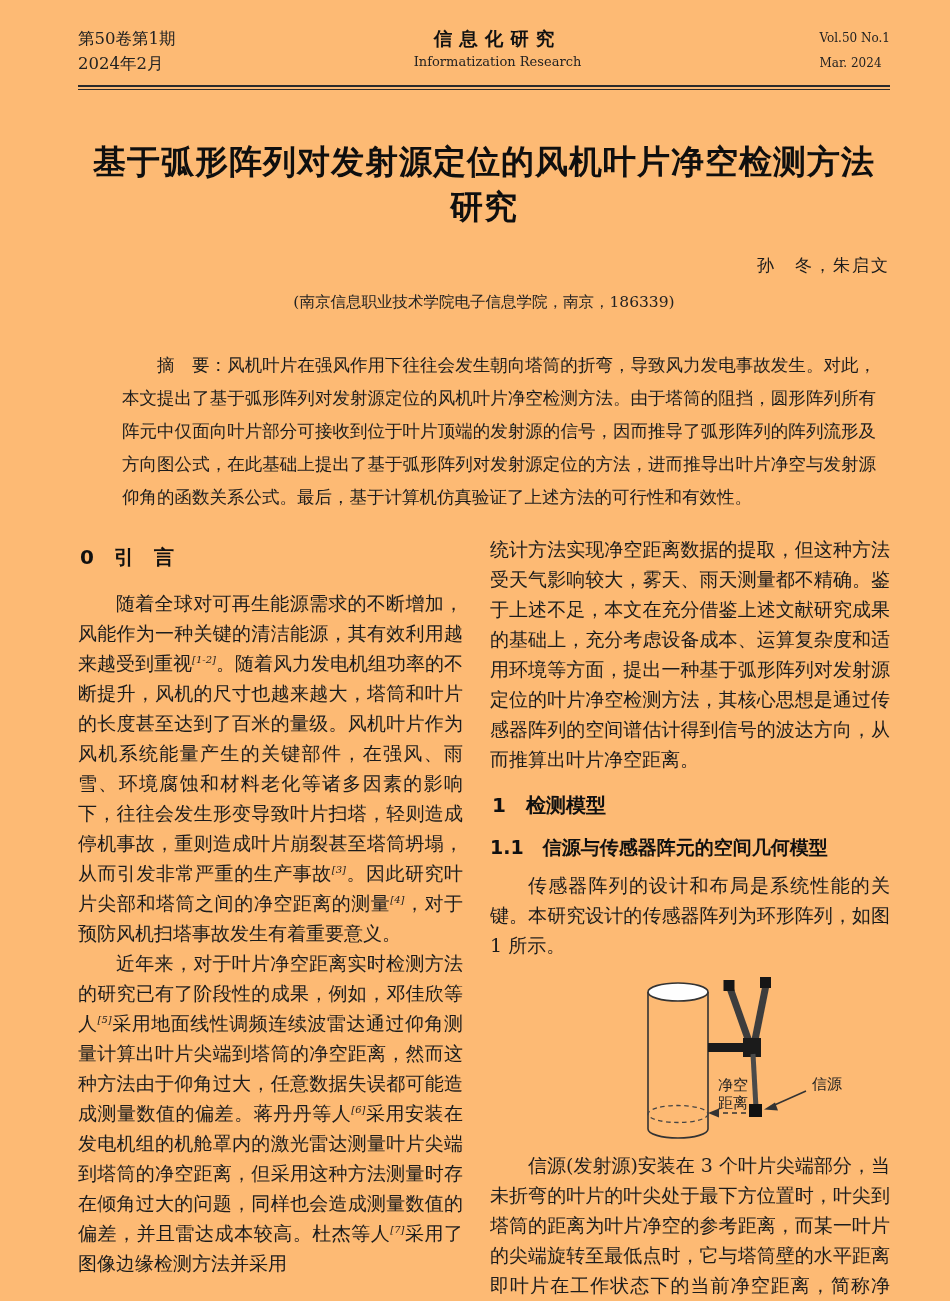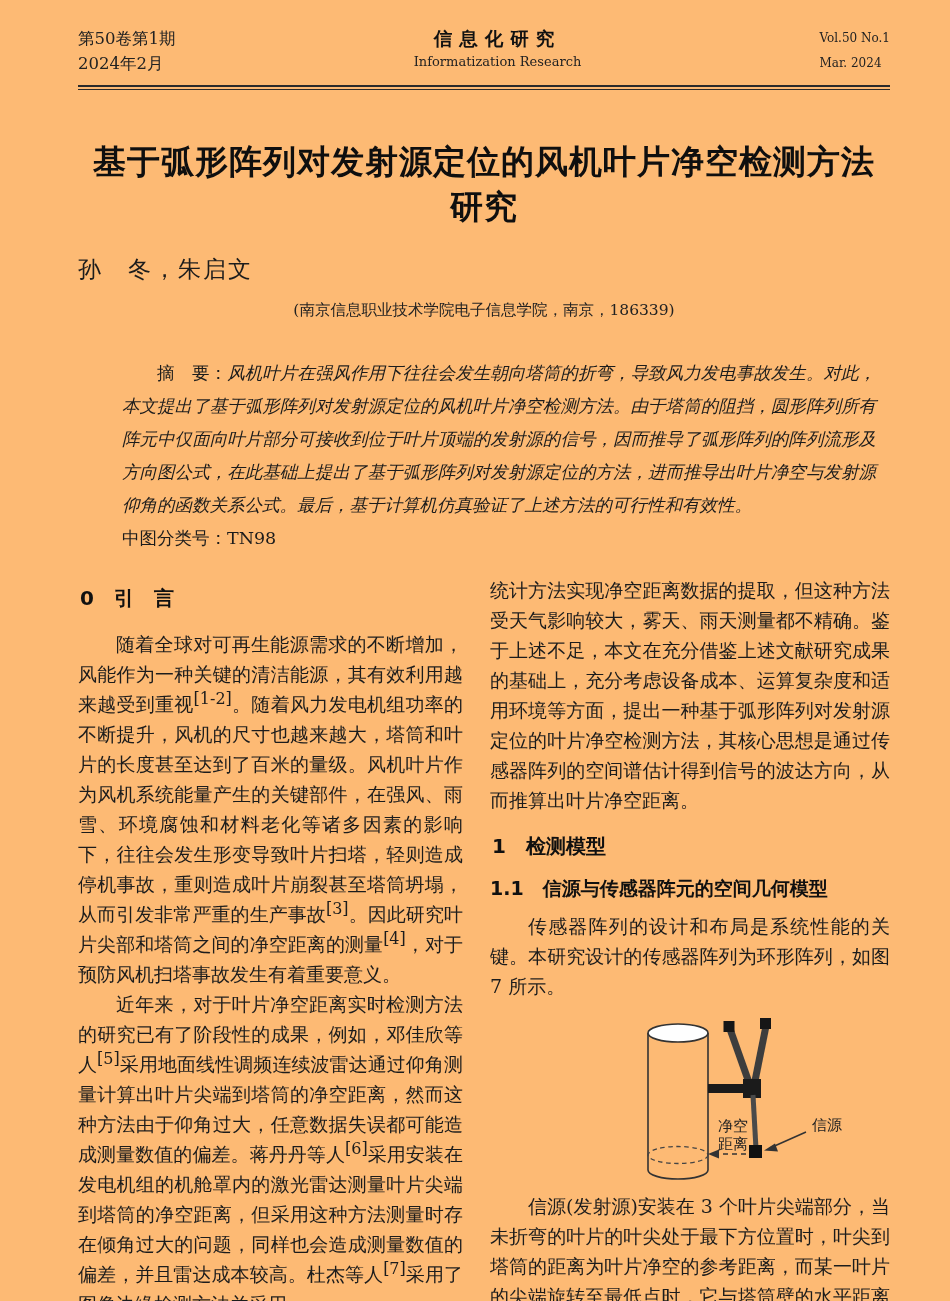--- a/index.html
+++ b/index.html
@@ -28,38 +28,38 @@
   .double-rule {
     margin-top: 9px; height: 5px;
     border-top: 2.5px solid #2b2b2b;
     border-bottom: 1.5px solid #2b2b2b;
   }
   
   h1.paper-title {
     margin-top: 50px; text-align: center;
     font-size: 33px; font-weight: bold; letter-spacing: 1px; color: #0f0f0f;
   }
-  .authors { text-align: left; margin-top: 24px; font-size: 23px; letter-spacing: 2px; }
+  .authors { text-align: right; margin-top: 24px; font-size: 17px; letter-spacing: 2px; }
   .affiliation { text-align: center; margin-top: 15px; font-size: 15.5px; color: #222; }
   
   .abstract { margin: 36px 14px 0 44px; }
   .abstract p { font-size: 17.5px; line-height: 33px; text-align: justify; }
   .abstract .lbl {
     font-family: "DejaVu Sans", "Liberation Sans", sans-serif;
     font-weight: normal; font-size: 17.5px; font-style: normal;
   }
-  .abs-body { font-style: italic; }
+  .abs-body { }
   .abs-body, .kw-body { color: #1c1c1c; }
   .abstract .first { text-indent: 2em; }
   
   .columns { display: flex; gap: 27px; margin-top: 20px; }
   .col { width: 400px; font-size: 19px; line-height: 30px; text-align: justify; }
   .col p { margin: 0; }
   .col p.indent { text-indent: 2em; }
-  sup { font-size: 16px; vertical-align: super; line-height: 0; }
+  sup { font-size: 10px; vertical-align: super; line-height: 0; font-style: italic; }
   h2.sec {
     font-family: "DejaVu Sans", "Liberation Sans", sans-serif;
     font-size: 20px; font-weight: bold; color: #101010;
     margin: 8px 0 16px 2px;
   }
   h2.sec2 { margin: 16px 0 12px 2px; }
   h3.subsec {
     font-family: "DejaVu Sans", "Liberation Sans", sans-serif;
     font-size: 19px; font-weight: bold; color: #101010;
     margin: 2px 0 8px 0;
@@ -94,37 +94,36 @@
     </div>
   </header>
   <div class="double-rule"></div>
 
   <h1 class="paper-title">基于弧形阵列对发射源定位的风机叶片净空检测方法研究</h1>
   <div class="authors">孙　冬，朱启文</div>
   <div class="affiliation">(南京信息职业技术学院电子信息学院，南京，186339)</div>
 
   <section class="abstract">
     <p class="first"><b class="lbl">摘　要：</b><span class="abs-body">风机叶片在强风作用下往往会发生朝向塔筒的折弯，导致风力发电事故发生。对此，本文提出了基于弧形阵列对发射源定位的风机叶片净空检测方法。由于塔筒的阻挡，圆形阵列所有阵元中仅面向叶片部分可接收到位于叶片顶端的发射源的信号，因而推导了弧形阵列的阵列流形及方向图公式，在此基础上提出了基于弧形阵列对发射源定位的方法，进而推导出叶片净空与发射源仰角的函数关系公式。最后，基于计算机仿真验证了上述方法的可行性和有效性。</span></p>
-    <p><b class="lbl">中图分类号：</b><span>TN98</span></p>
   </section>
 
   <div class="columns">
 
     <div class="col">
       <h2 class="sec">0　引　言</h2>
       <p class="indent">随着全球对可再生能源需求的不断增加，风能作为一种关键的清洁能源，其有效利用越来越受到重视<sup>[1-2]</sup>。随着风力发电机组功率的不断提升，风机的尺寸也越来越大，塔筒和叶片的长度甚至达到了百米的量级。风机叶片作为风机系统能量产生的关键部件，在强风、雨雪、环境腐蚀和材料老化等诸多因素的影响下，往往会发生形变导致叶片扫塔，轻则造成停机事故，重则造成叶片崩裂甚至塔筒坍塌，从而引发非常严重的生产事故<sup>[3]</sup>。因此研究叶片尖部和塔筒之间的净空距离的测量<sup>[4]</sup>，对于预防风机扫塔事故发生有着重要意义。</p>
       <p class="indent">近年来，对于叶片净空距离实时检测方法的研究已有了阶段性的成果，例如，邓佳欣等人<sup>[5]</sup>采用地面线性调频连续波雷达通过仰角测量计算出叶片尖端到塔筒的净空距离，然而这种方法由于仰角过大，任意数据失误都可能造成测量数值的偏差。蒋丹丹等人<sup>[6]</sup>采用安装在发电机组的机舱罩内的激光雷达测量叶片尖端到塔筒的净空距离，但采用这种方法测量时存在倾角过大的问题，同样也会造成测量数值的偏差，并且雷达成本较高。杜杰等人<sup>[7]</sup>采用了图像边缘检测方法并采用</p>
 
     </div>
 
     <div class="col">
       <p>统计方法实现净空距离数据的提取，但这种方法受天气影响较大，雾天、雨天测量都不精确。鉴于上述不足，本文在充分借鉴上述文献研究成果的基础上，充分考虑设备成本、运算复杂度和适用环境等方面，提出一种基于弧形阵列对发射源定位的叶片净空检测方法，其核心思想是通过传感器阵列的空间谱估计得到信号的波达方向，从而推算出叶片净空距离。</p>
       <h2 class="sec sec2">1　检测模型</h2>
       <h3 class="subsec">1.1　信源与传感器阵元的空间几何模型</h3>
-      <p class="indent">传感器阵列的设计和布局是系统性能的关键。本研究设计的传感器阵列为环形阵列，如图 7 所示。</p>
+      <p class="indent">传感器阵列的设计和布局是系统性能的关键。本研究设计的传感器阵列为环形阵列，如图 1 所示。</p>
 
       <figure class="fig1">
         <svg width="400" height="174" viewBox="0 0 400 174">
 
           <g>
             <line x1="158" y1="18" x2="158" y2="155" stroke="#333" stroke-width="1.6"></line>
             <line x1="218" y1="18" x2="218" y2="155" stroke="#333" stroke-width="1.6"></line>
             <path d="M158,155 A30,9 0 0 0 218,155" fill="none" stroke="#333" stroke-width="1.6"></path>
             <ellipse cx="188" cy="18" rx="30" ry="9" fill="#fefefe" stroke="#333" stroke-width="1.6"></ellipse>
             <ellipse cx="188" cy="140" rx="30" ry="8.5" fill="none" stroke="#444" stroke-width="1.3" stroke-dasharray="4.5,3.5"></ellipse>

